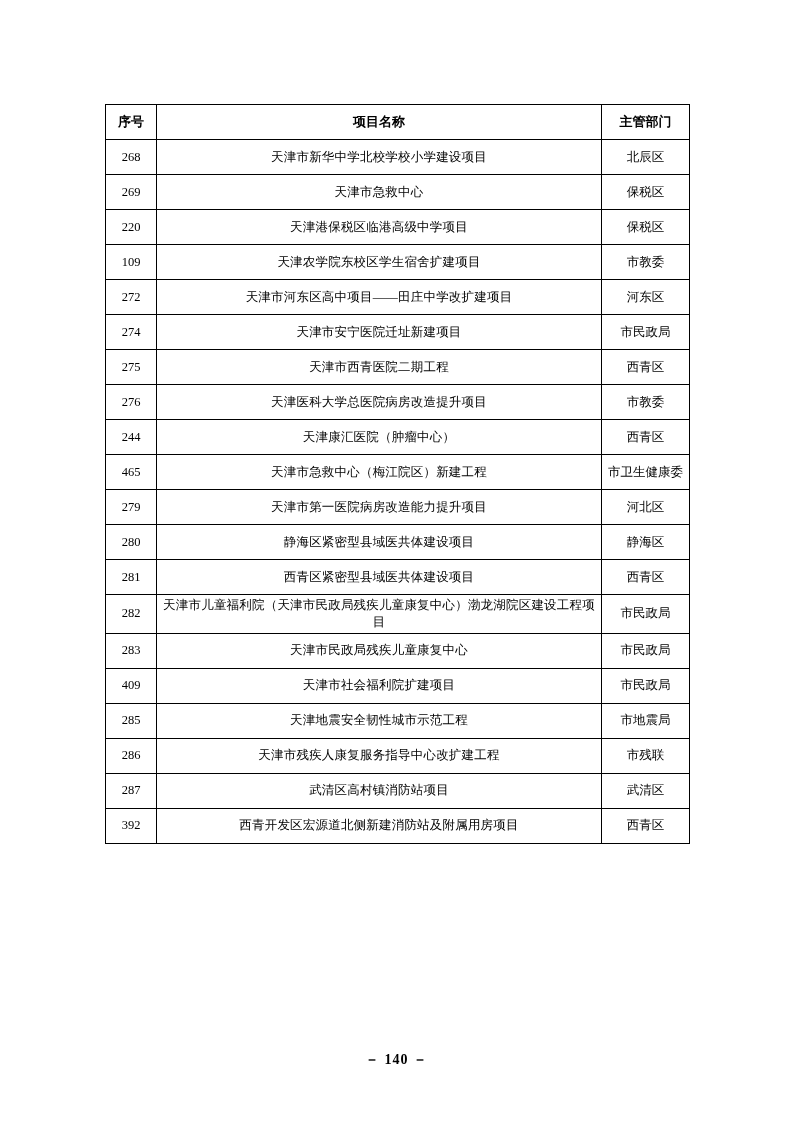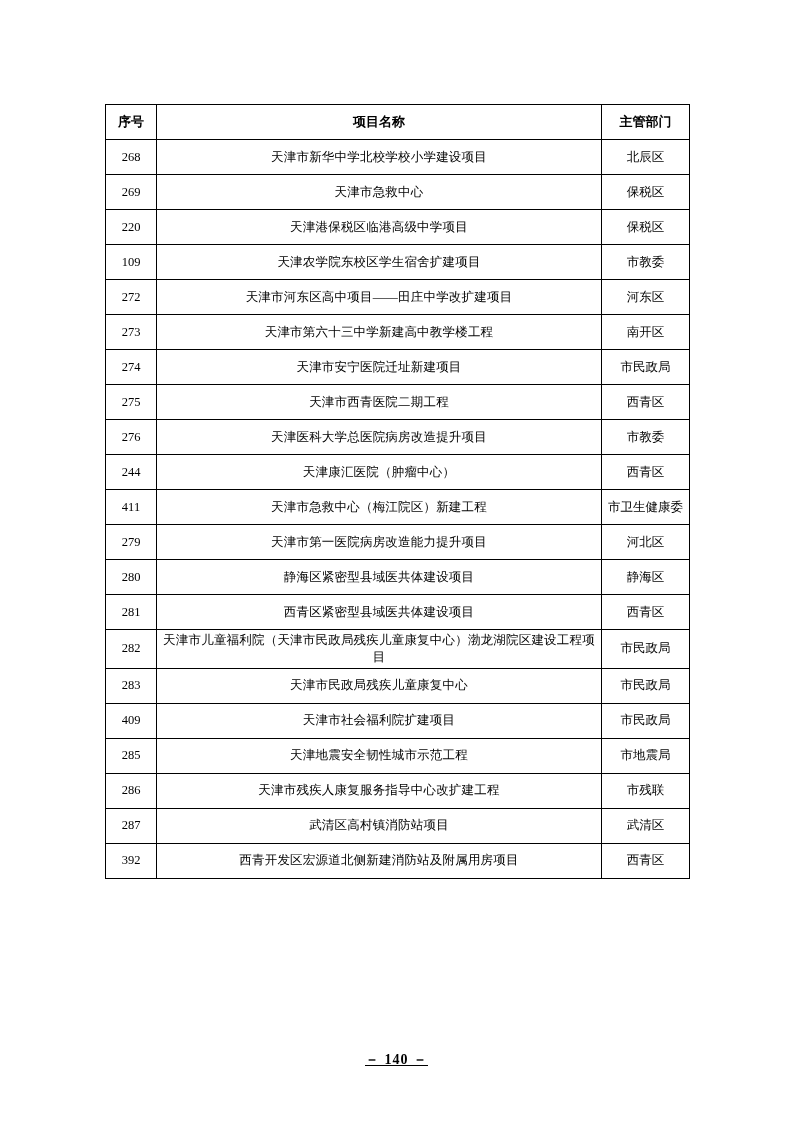--- a/index.html
+++ b/index.html
@@ -71,21 +71,20 @@
   .page-number {
     position: absolute;
     left: 0;
     top: 1051px;
     width: 793px;
     text-align: center;
     font-size: 14px;
     font-weight: bold;
     letter-spacing: 1px;
     font-family: "Liberation Serif", "DejaVu Serif", serif;
-    text-decoration: underline;
   }
 </style>
 </head>
 <body>
 
 <div class="page">
 
   <div class="table-wrap">
     <table class="project-table">
       <colgroup>
@@ -120,46 +119,41 @@
           <td class="seq-cell">109</td>
           <td class="name-cell">天津农学院东校区学生宿舍扩建项目</td>
           <td class="dept-cell">市教委</td>
         </tr>
         <tr>
           <td class="seq-cell">272</td>
           <td class="name-cell">天津市河东区高中项目——田庄中学改扩建项目</td>
           <td class="dept-cell">河东区</td>
         </tr>
         <tr>
-          <td class="seq-cell">273</td>
-          <td class="name-cell">天津市第六十三中学新建高中教学楼工程</td>
-          <td class="dept-cell">南开区</td>
-        </tr>
-        <tr>
           <td class="seq-cell">274</td>
           <td class="name-cell">天津市安宁医院迁址新建项目</td>
           <td class="dept-cell">市民政局</td>
         </tr>
         <tr>
           <td class="seq-cell">275</td>
           <td class="name-cell">天津市西青医院二期工程</td>
           <td class="dept-cell">西青区</td>
         </tr>
         <tr>
           <td class="seq-cell">276</td>
           <td class="name-cell">天津医科大学总医院病房改造提升项目</td>
           <td class="dept-cell">市教委</td>
         </tr>
         <tr>
           <td class="seq-cell">244</td>
           <td class="name-cell">天津康汇医院（肿瘤中心）</td>
           <td class="dept-cell">西青区</td>
         </tr>
         <tr class="tall">
-          <td class="seq-cell">411</td>
+          <td class="seq-cell">465</td>
           <td class="name-cell">天津市急救中心（梅江院区）新建工程</td>
           <td class="dept-cell">市卫生健康委</td>
         </tr>
         <tr>
           <td class="seq-cell">279</td>
           <td class="name-cell">天津市第一医院病房改造能力提升项目</td>
           <td class="dept-cell">河北区</td>
         </tr>
         <tr>
           <td class="seq-cell">280</td>

